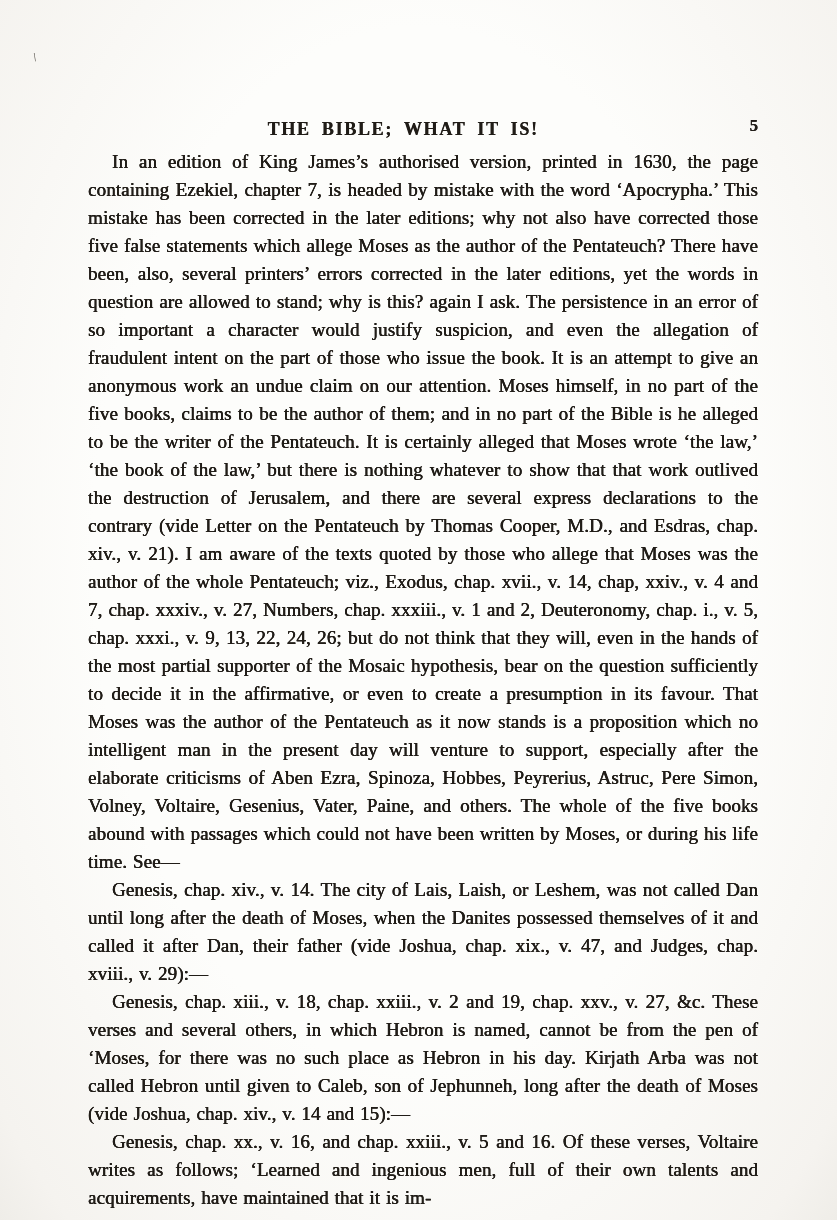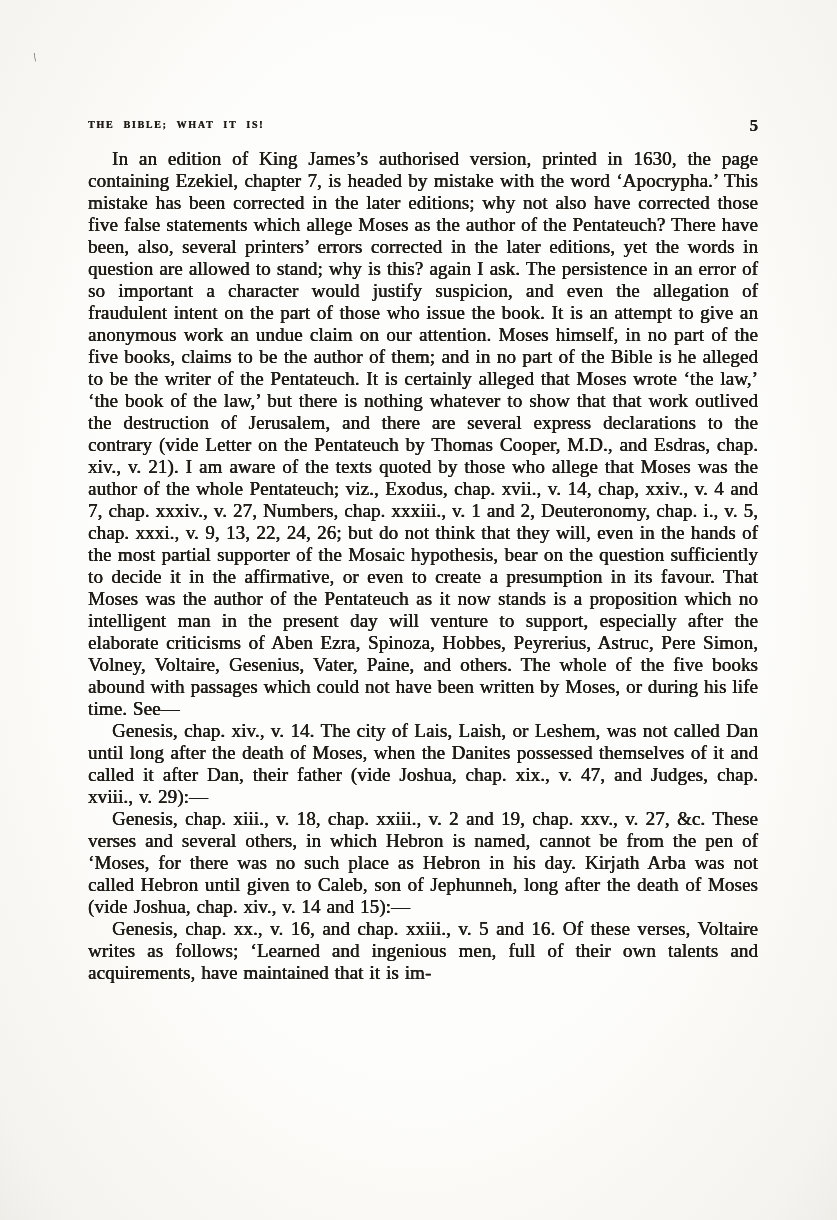--- a/index.html
+++ b/index.html
@@ -31,23 +31,23 @@
     top: 116px;
     left: 88px;
     width: 670px;
     height: 24px;
   }
   .running-title {
     position: absolute;
     left: 0;
     right: 40px;
     top: 3px;
-    text-align: left;
+    text-align: center;
     font-weight: bold;
-    font-size: 10px;
+    font-size: 18px;
     letter-spacing: 1.7px;
     word-spacing: 5px;
     color: #201c17;
     text-shadow: 0.3px 0 0 currentColor;
   }
   .page-number {
     position: absolute;
     right: 0;
     top: 0;
     font-weight: bold;
@@ -59,21 +59,21 @@
     position: absolute;
     top: 148px;
     left: 88px;
     width: 670px;
   }
   .text-block p {
     margin: 0;
     text-align: justify;
     text-indent: 24px;
     font-size: 19px;
-    line-height: 22px;
+    line-height: 28px;
     letter-spacing: 0.1px;
     word-spacing: 1px;
     color: #211d18;
     text-shadow: 0.35px 0 0 currentColor, 0 0.25px 0 currentColor;
   }
 </style>
 </head>
 <body>
 
 <div class="page">

